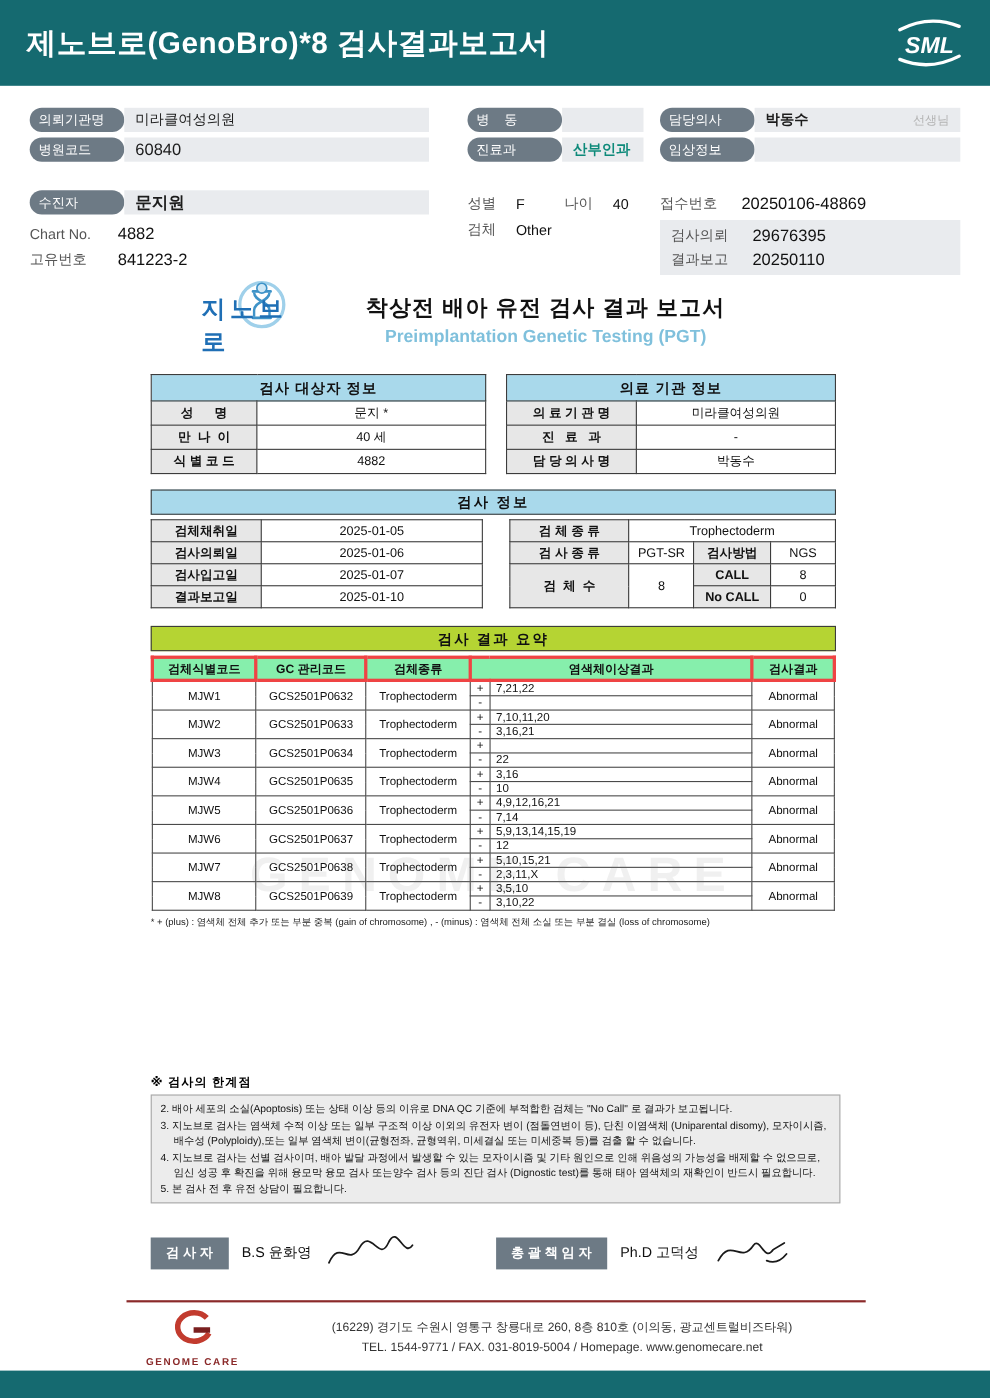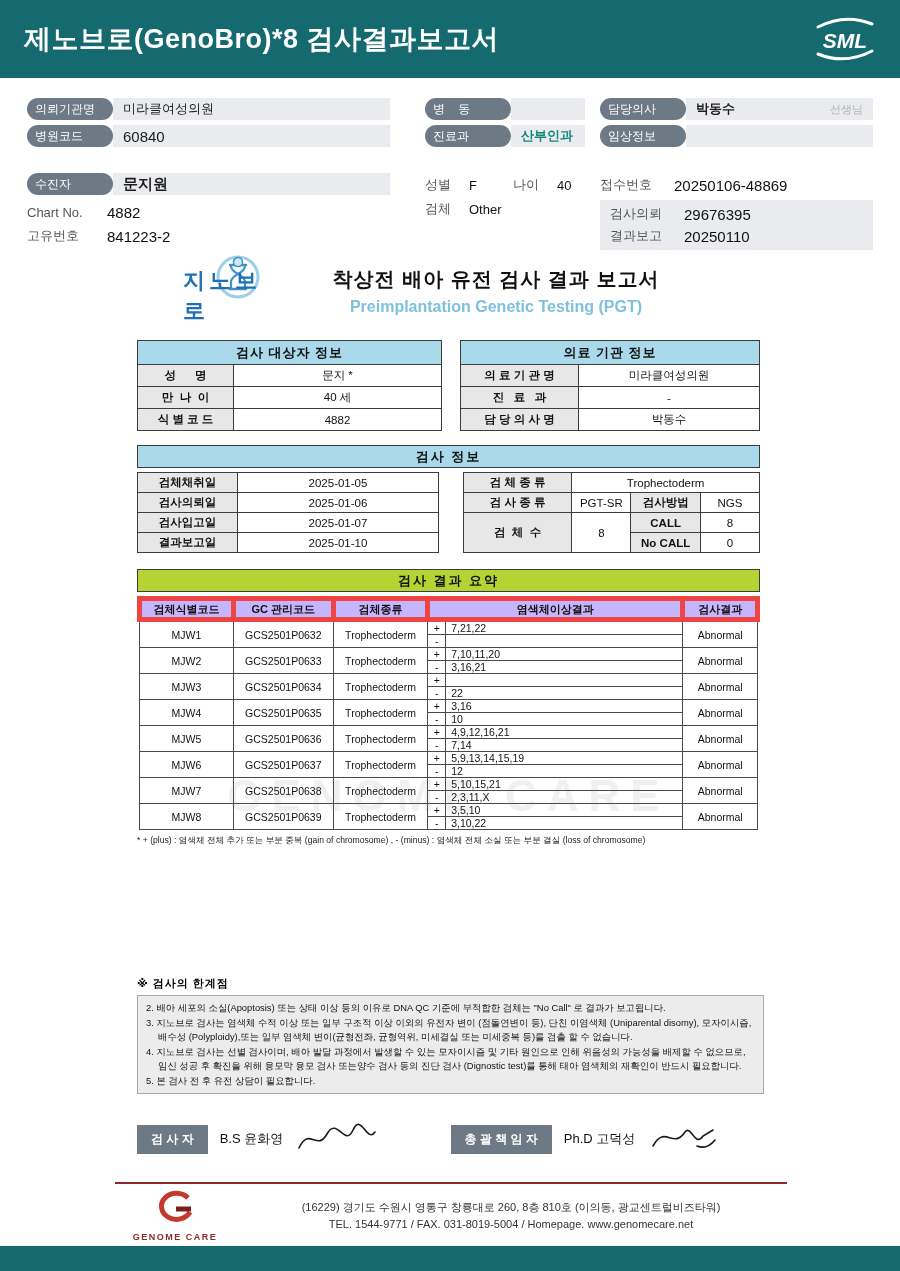--- a/index.html
+++ b/index.html
@@ -63,21 +63,21 @@
   .section-bar { height:23px; border:1px solid #3c3c3c; display:flex; align-items:center;
     justify-content:center; font-weight:bold; font-size:13px; letter-spacing:2px; }
   .section-bar.blue { background:var(--section-blue,#a9d9eb); margin-top:14px; }
   .section-bar.green { background:var(--section-green,#b5d433); margin-top:16px; }
   .test-tables { display:flex; gap:24px; margin-top:4px; }
   .dates-table { width:305px; } .dates-table .label { width:100px; }
   .dates-table td { height:20px; }
   .spec-table { width:300px; } .spec-table td { height:20px; }
 
   .summary-table { width:623px; margin-top:4px; }
-  .summary-table th { background:#c4b5fd; border:5px solid #ef4444; height:21px; font-size:11px; }
+  .summary-table th { background:#86efac; border:3px solid #ef4444; height:21px; font-size:11px; }
   .summary-table td { border:1px solid #4a4a4a; font-size:10.5px; height:13px; padding:0 3px; }
   .summary-table td.c { text-align:center; }
   .summary-table td.sign { text-align:center; padding:0; width:18px; }
   .summary-table td.vals { text-align:left; padding-left:5px; }
   .footnote { font-size:8.6px; margin-top:5px; color:#222; }
 
   .watermark { position:absolute; top:515px; left:0; width:623px; text-align:center;
     font-size:44px; font-weight:bold; letter-spacing:10px; color:rgba(120,120,120,.11);
     pointer-events:none; }
 

